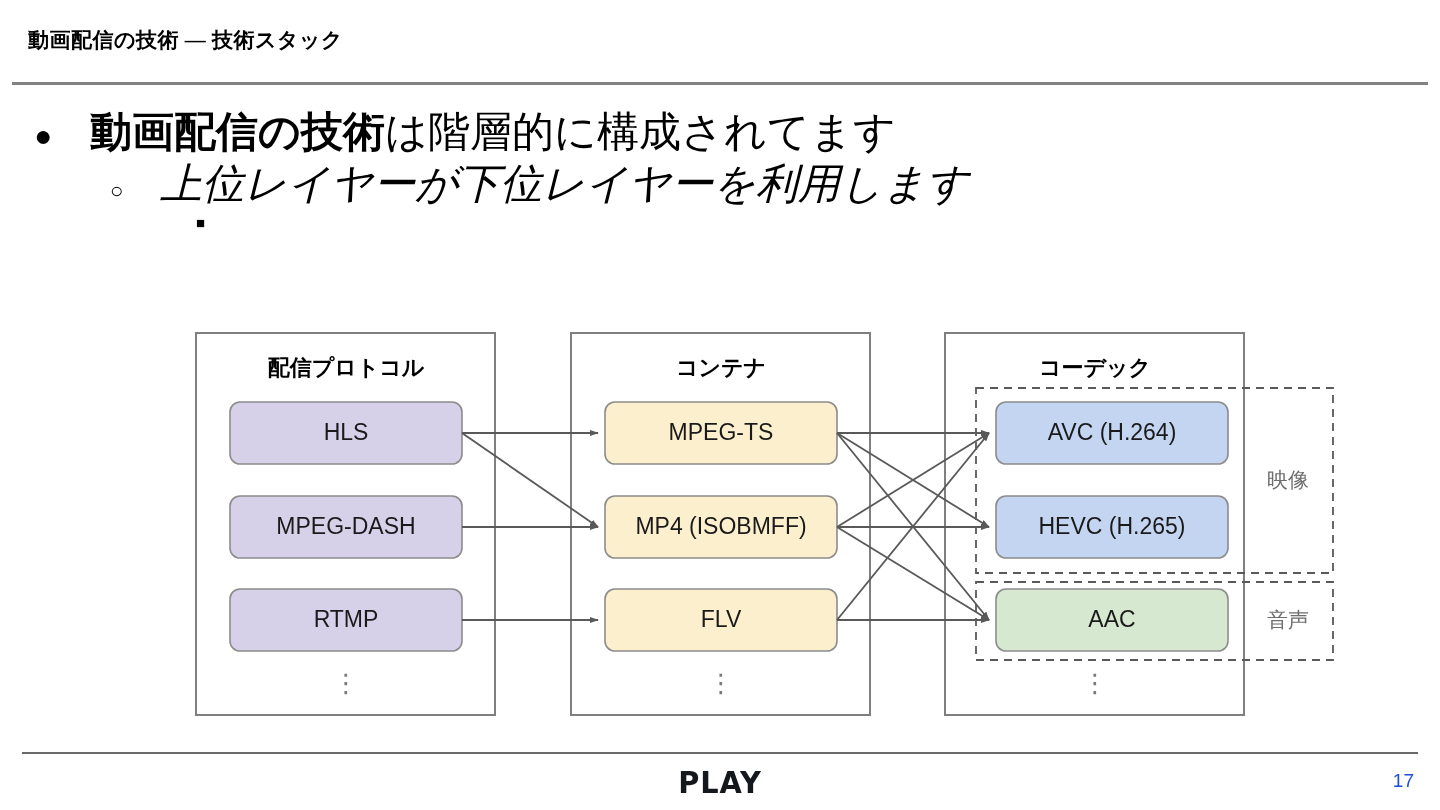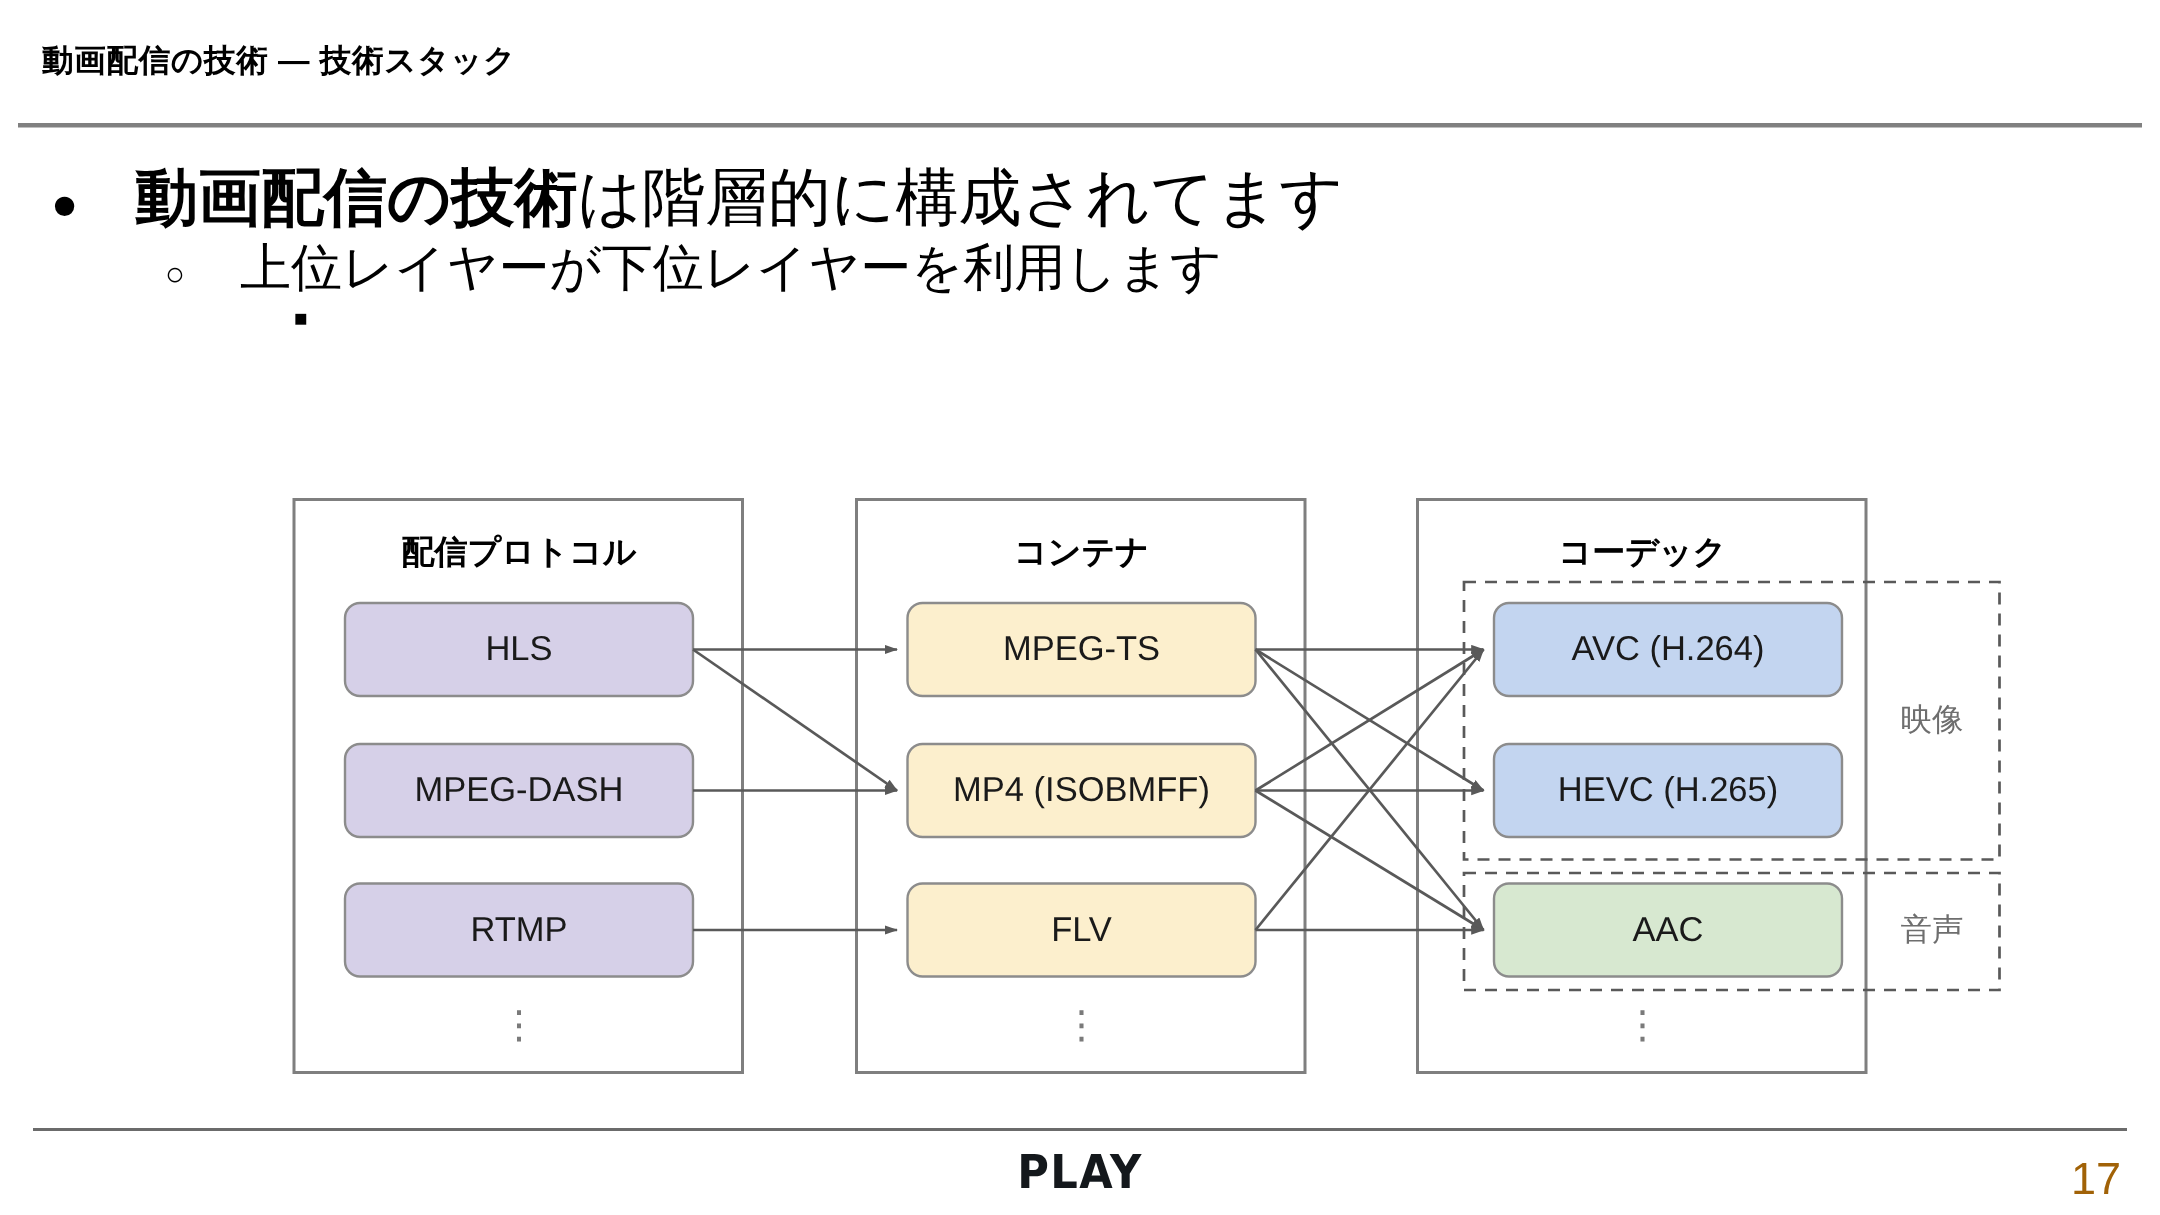--- a/index.html
+++ b/index.html
@@ -18,20 +18,21 @@
 
   
   .slide-header {
     position: absolute;
     left: 28px;
     top: 26px;
     font-size: 21px;
     font-weight: bold;
     letter-spacing: 0.5px;
     white-space: nowrap;
+    font-family: Liberation Serif, serif;
   }
   .header-rule {
     position: absolute;
     left: 12px;
     top: 82px;
     width: 1416px;
     height: 3px;
     background: #808080;
   }
 
@@ -54,21 +55,21 @@
   .marker {
     flex: 0 0 auto;
     display: inline-block;
     text-align: left;
   }
   .marker-disc   { font-size: 30px; line-height: 1; width: 56px; }
   .marker-circle { font-size: 22px; line-height: 1; width: 50px; }
   .marker-square { font-size: 15px; line-height: 1; width: 44px; }
 
   .btext-1 { font-size: 42px; line-height: 1.15; }
-  .btext-2 { font-size: 34px; line-height: 1.15; }
+  .btext-2 { font-size: 42px; line-height: 1.15; font-style: italic; }
   .btext-3 { font-size: 25px; line-height: 1.15; }
   .b { font-weight: bold; }
 
   
   .diagram {
     position: absolute;
     left: 180px;
     top: 320px;
     width: 1180px;
     height: 410px;
@@ -144,22 +145,22 @@
     font-weight: bold;
     letter-spacing: 1px;
     color: #14181c;
     font-family: "DejaVu Sans", sans-serif;
     transform: scaleX(0.93);
   }
   .page-number {
     position: absolute;
     right: 26px;
     top: 770px;
-    font-size: 30px;
-    color: #a16207;
+    font-size: 19px;
+    color: #1d4ed8;
   }
 </style>
 </head>
 <body>
 
 <div class="slide-header">動画配信の技術 ― 技術スタック</div>
 <div class="header-rule"></div>
 
 <div class="bullets">
 

